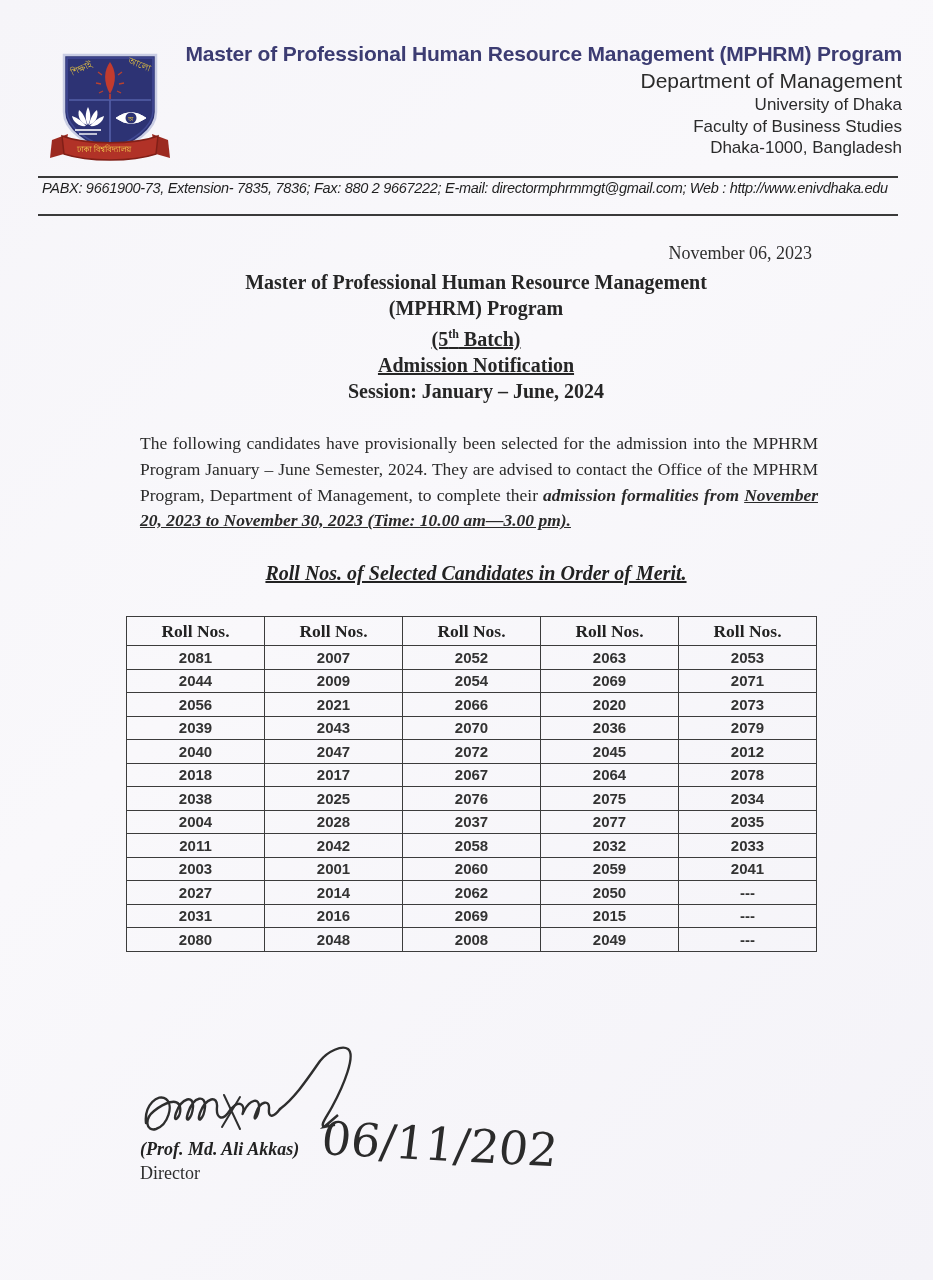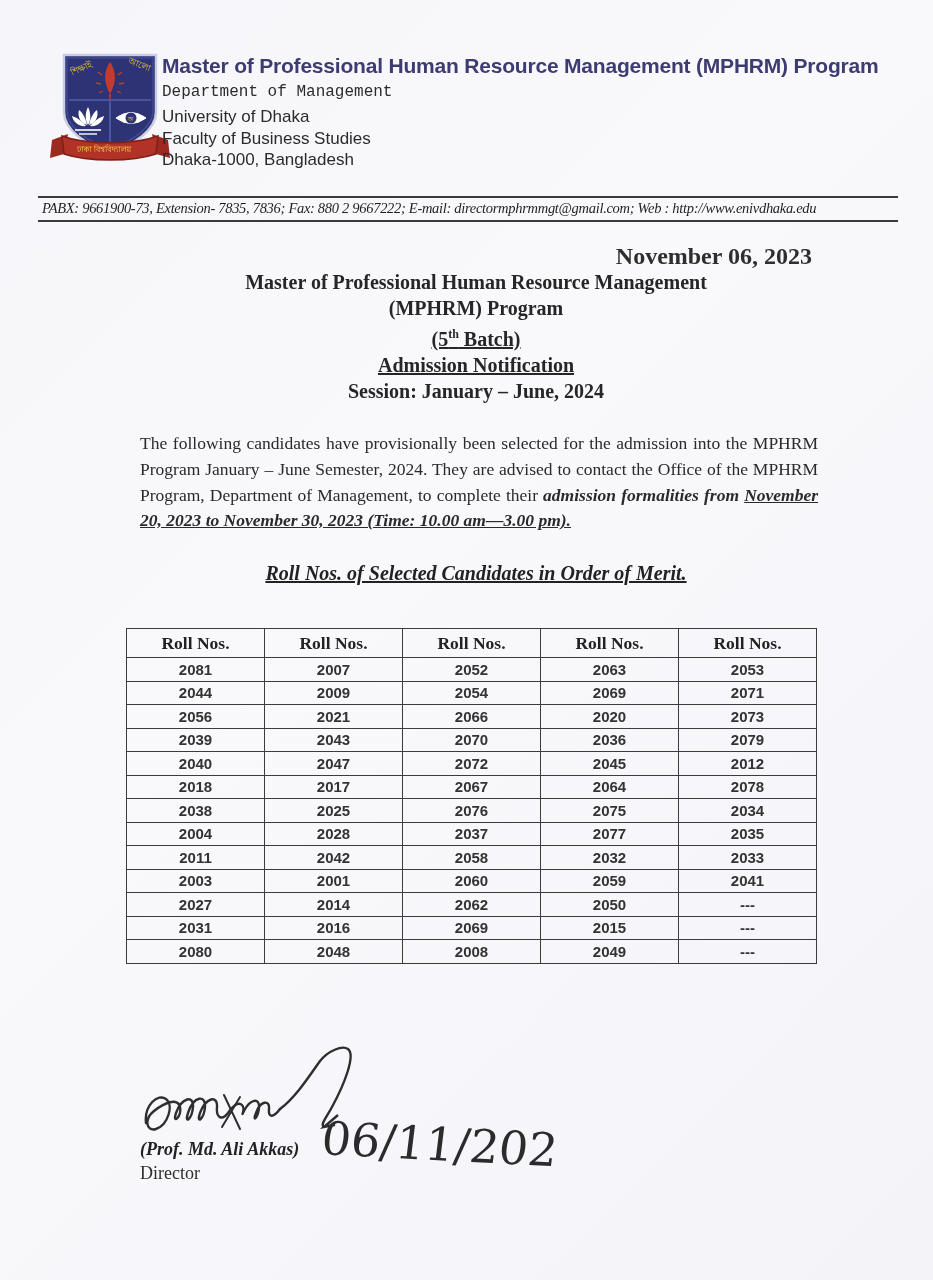--- a/index.html
+++ b/index.html
@@ -7,35 +7,35 @@
   body { font-family: "Liberation Serif", serif; color: #262626; }
 
   .page {
     position: relative; width: 933px; height: 1280px; overflow: hidden;
     background: linear-gradient(135deg, #f6f5f9 0%, #f9f8fb 40%, #f4f3f8 100%);
   }
 
   
   .logo-wrap { position: absolute; left: 50px; top: 50px; width: 120px; height: 125px; }
 
-  .letterhead { position: absolute; left: 162px; top: 52px; width: 740px; font-family: "Liberation Sans", sans-serif; }
+  .letterhead { position: absolute; left: 162px; top: 40px; width: 740px; font-family: "Liberation Sans", sans-serif; text-align: right; }
   .lh-title  { font-size: 21px; font-weight: bold; color: #3c3c72; line-height: 27px; letter-spacing: -0.2px; }
-  .lh-dept   { font-size: 16px; color: #2b2b2b; line-height: 27px; font-family: Liberation Mono, monospace; }
+  .lh-dept   { font-size: 21px; color: #2b2b2b; line-height: 27px; }
   .lh-line   { font-size: 17px; color: #2b2b2b; line-height: 21.5px; }
 
   .contact-bar {
     position: absolute; left: 38px; top: 176px; width: 860px;
     border-top: 2px solid #3a3a3a; border-bottom: 2px solid #3a3a3a;
-    padding: 2px 0 3px 4px;
-    font-family: Liberation Serif, serif; font-style: italic;
-    font-size: 14.5px; color: #1f1f1f; white-space: nowrap; letter-spacing: -0.3px; margin-top: 20px;
-  }
-
-  
-  .notice-date { position: absolute; left: 140px; top: 243px; width: 672px; text-align: right; font-size: 24px; color: #2e2e2e; font-weight: bold; }
+    padding: 2px 0 18px 4px;
+    font-family: Liberation Sans, sans-serif; font-style: italic;
+    font-size: 14.5px; color: #1f1f1f; white-space: nowrap; letter-spacing: -0.3px;
+  }
+
+  
+  .notice-date { position: absolute; left: 140px; top: 243px; width: 672px; text-align: right; font-size: 18px; color: #2e2e2e; }
 
   .headings { position: absolute; left: 130px; top: 269px; width: 692px; text-align: center; font-weight: bold; font-size: 20px; color: #262626; }
   .headings .h-line { line-height: 26px; }
   .h-underline { text-decoration: underline; }
   .headings sup { font-size: 12px; vertical-align: super; }
 
   .body-par {
     position: absolute; left: 140px; top: 431px; width: 678px;
     font-size: 17.5px; line-height: 25.8px; text-align: justify; color: #2a2a2a;
   }
@@ -43,21 +43,21 @@
   .body-par .bu { font-style: italic; font-weight: bold; text-decoration: underline; }
 
   .table-caption {
     position: absolute; left: 130px; top: 562px; width: 692px; text-align: center;
     font-size: 20px; font-weight: bold; font-style: italic; text-decoration: underline; color: #222;
   }
 
   
   .merit-table {
     position: absolute; left: 126px; top: 616px; width: 691px;
-    border-collapse: collapse; table-layout: fixed; margin-top: 12px;
+    border-collapse: collapse; table-layout: fixed;
   }
   .merit-table th {
     border: 1.5px solid #3c3c3c; height: 29px;
     font-family: "Liberation Serif", serif; font-weight: bold; font-size: 17.5px; color: #222;
     text-align: center; vertical-align: middle;
   }
   .merit-table td {
     border: 1.5px solid #3c3c3c; height: 23.5px;
     font-family: "Liberation Sans", sans-serif; font-weight: bold; font-size: 15px; color: #333;
     text-align: center; vertical-align: middle;

